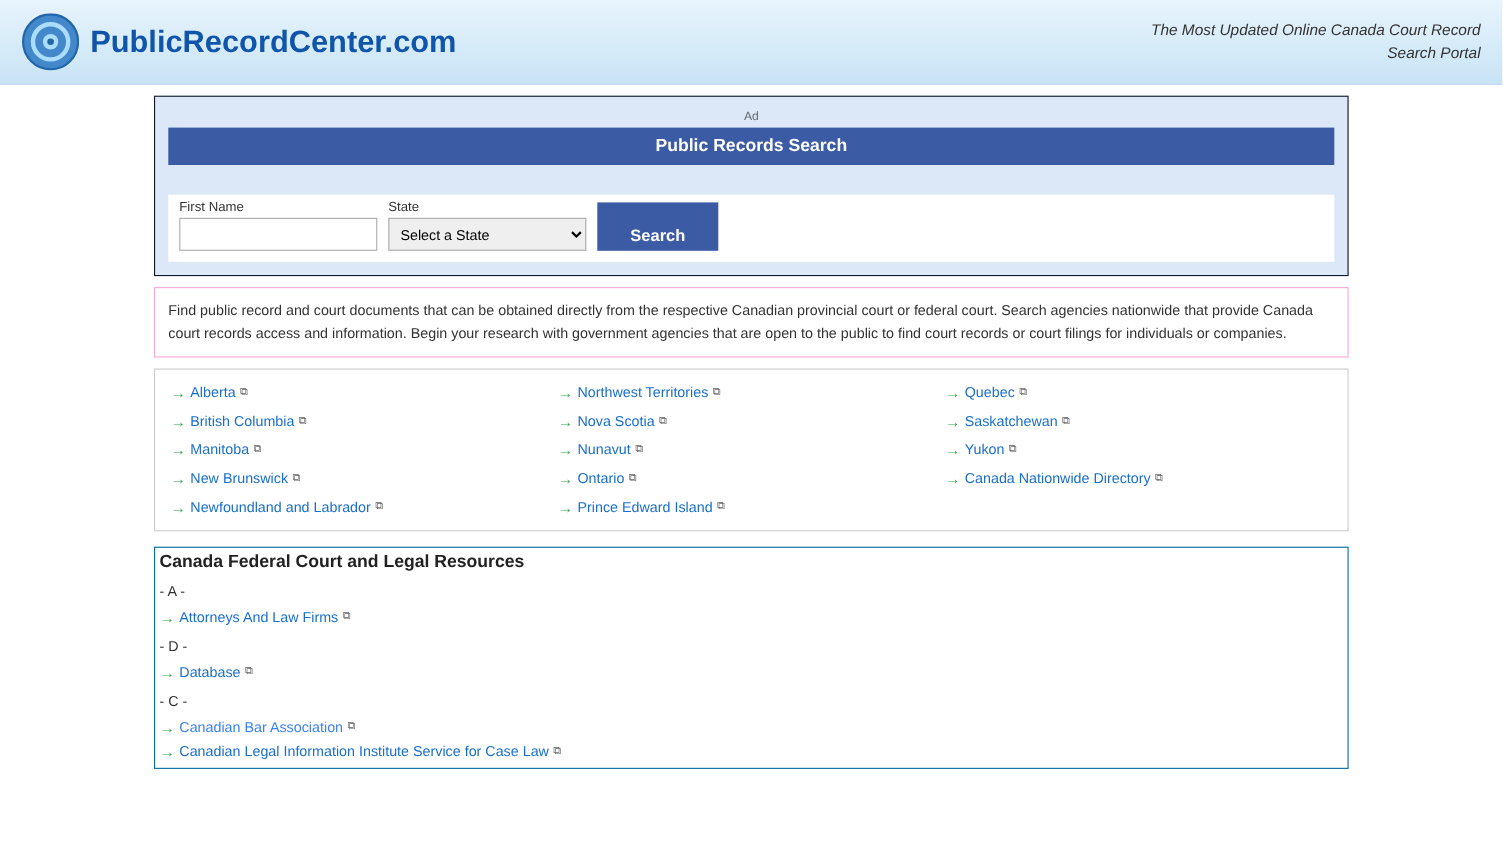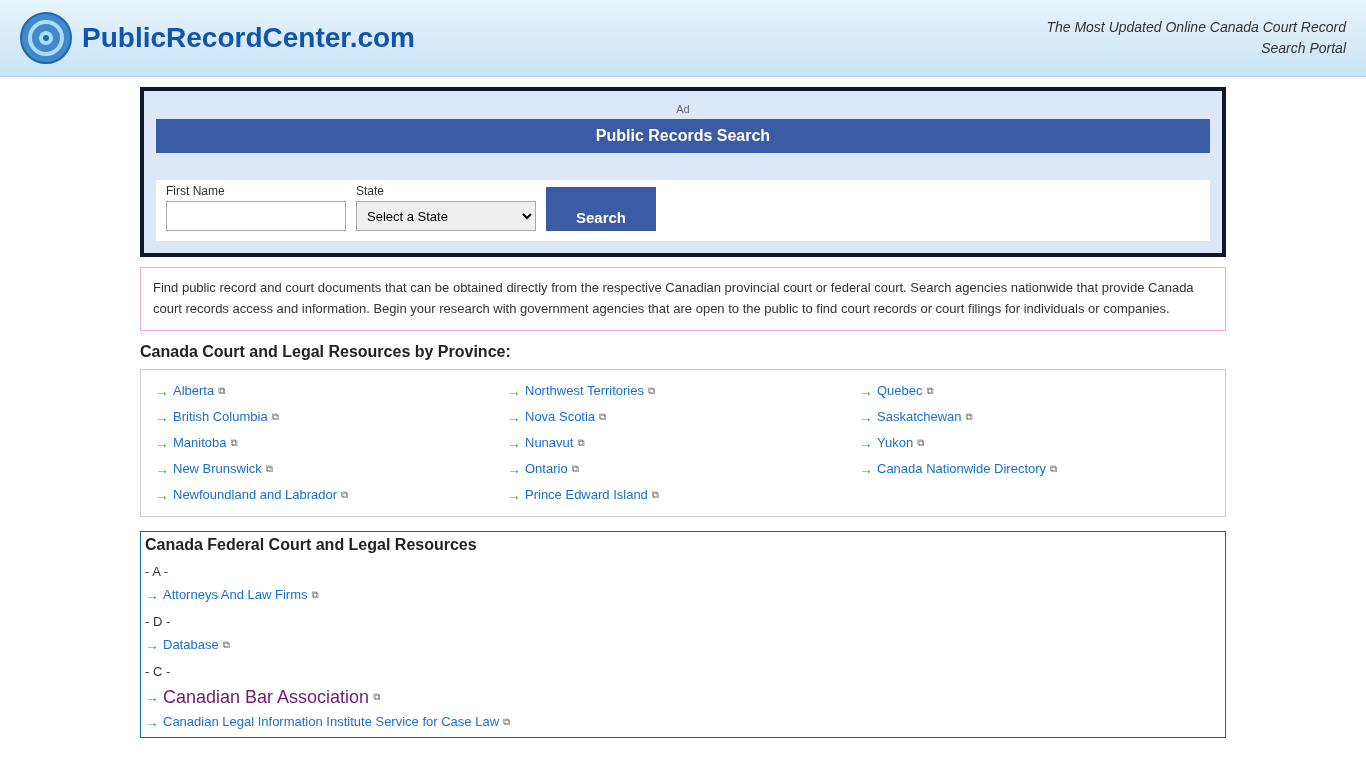--- a/index.html
+++ b/index.html
@@ -22,21 +22,21 @@
     #logo-icon {
       width: 52px;
       height: 52px;
     }
 
     
     #ad-section {
       background: #dce8f8;
       margin: 10px 140px;
       padding: 12px;
-      border: 4px solid #0f172a;
+      border: 1px solid #0f172a;
     }
     #ad-label {
       text-align: center;
       font-size: 11px;
       color: #666;
       margin-bottom: 4px;
     }
     #search-widget {
       background: #3b5ba5;
       color: #fff;
@@ -212,21 +212,20 @@
   </div>
 </div>
 
 <div id="description">
   <p>Find public record and court documents that can be obtained directly from the respective Canadian provincial court or federal court. Search agencies nationwide that provide Canada court records access and information. Begin your research with government agencies that are open to the public to find court records or court filings for individuals or companies.</p>
 </div>
 
 <div id="main-content">
 
   <div id="province-section">
-    <h2 style="font-size:16px;font-weight:bold;color:#222;margin:12px 0 8px 0;">Canada Court and Legal Resources by Province:</h2>
     <div id="province-list" style="border:1px solid #ccc;padding:10px 14px;background:#fff;">
       <div class="province-grid" id="province-grid">
       <div class="province-item">
             <span class="arrow" style="color:#2eaa44;font-size:14px;font-weight:bold;">→</span>
         <a href="#" class="province-link" style="color:#1a6fcc;text-decoration:none;font-size:13px;">Alberta</a>
         <span class="ext-icon" style="color:#666;font-size:10px;">⧉</span>
           </div>
           <div class="province-item">
             <span class="arrow" style="color:#2eaa44;font-size:14px;font-weight:bold;">→</span>
         <a href="#" class="province-link" style="color:#1a6fcc;text-decoration:none;font-size:13px;">Northwest Territories</a>
@@ -308,21 +307,21 @@
         </div>
         <div class="section-letter">- D -</div>
         <div class="federal-item">
           <span class="arrow" style="color:#2eaa44;font-size:14px;font-weight:bold;">→</span>
       <a href="#" class="federal-link" style="color:#1a6fcc;text-decoration:none;font-size:13px;">Database</a>
       <span class="ext-icon" style="color:#666;font-size:10px;">⧉</span>
         </div>
         <div class="section-letter">- C -</div>
         <div class="federal-item">
           <span class="arrow" style="color:#2eaa44;font-size:14px;font-weight:bold;">→</span>
-      <a href="#" class="federal-link" style="color:#701a75;text-decoration:none;font-size:18px;">Canadian Bar Association</a>
+      <a href="#" class="federal-link" style="color:#3b82f6;text-decoration:none;font-size:13px;">Canadian Bar Association</a>
       <span class="ext-icon" style="color:#666;font-size:10px;">⧉</span>
         </div>
         <div class="federal-item">
           <span class="arrow" style="color:#2eaa44;font-size:14px;font-weight:bold;">→</span>
       <a href="#" class="federal-link" style="color:#1a6fcc;text-decoration:none;font-size:13px;">Canadian Legal Information Institute Service for Case Law</a>
       <span class="ext-icon" style="color:#666;font-size:10px;">⧉</span>
         </div>
       </div>
   </div>
 

